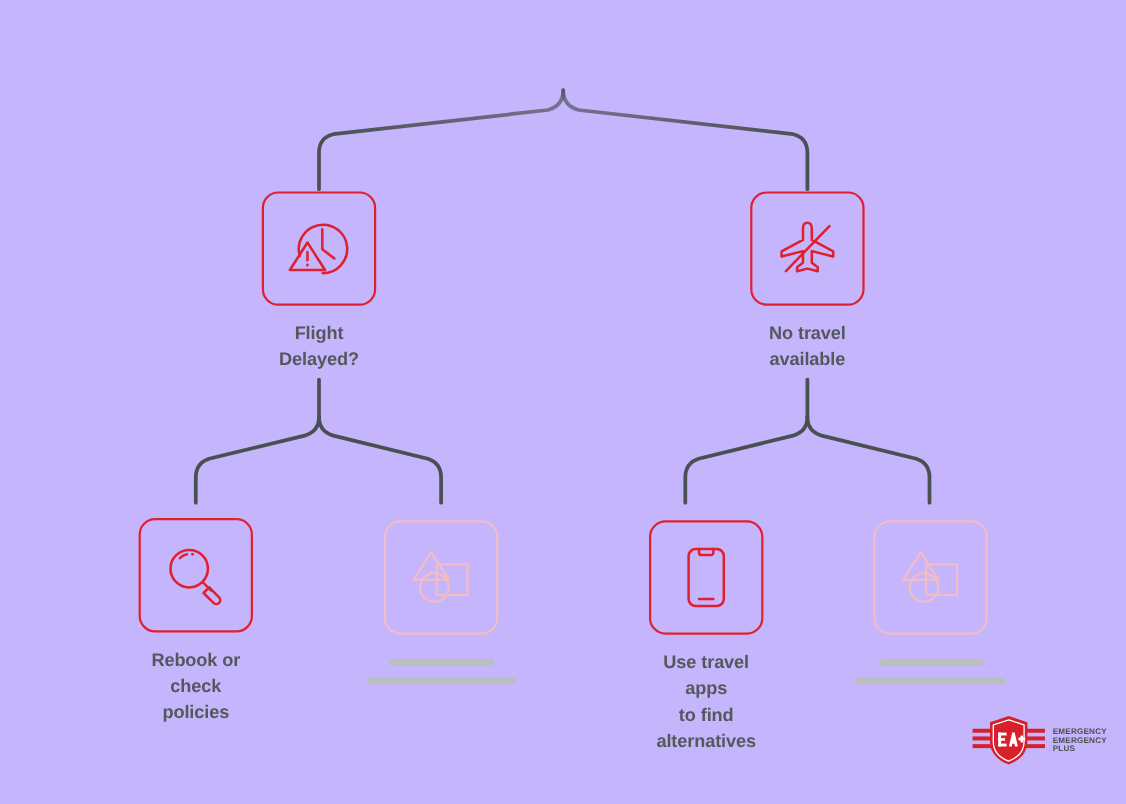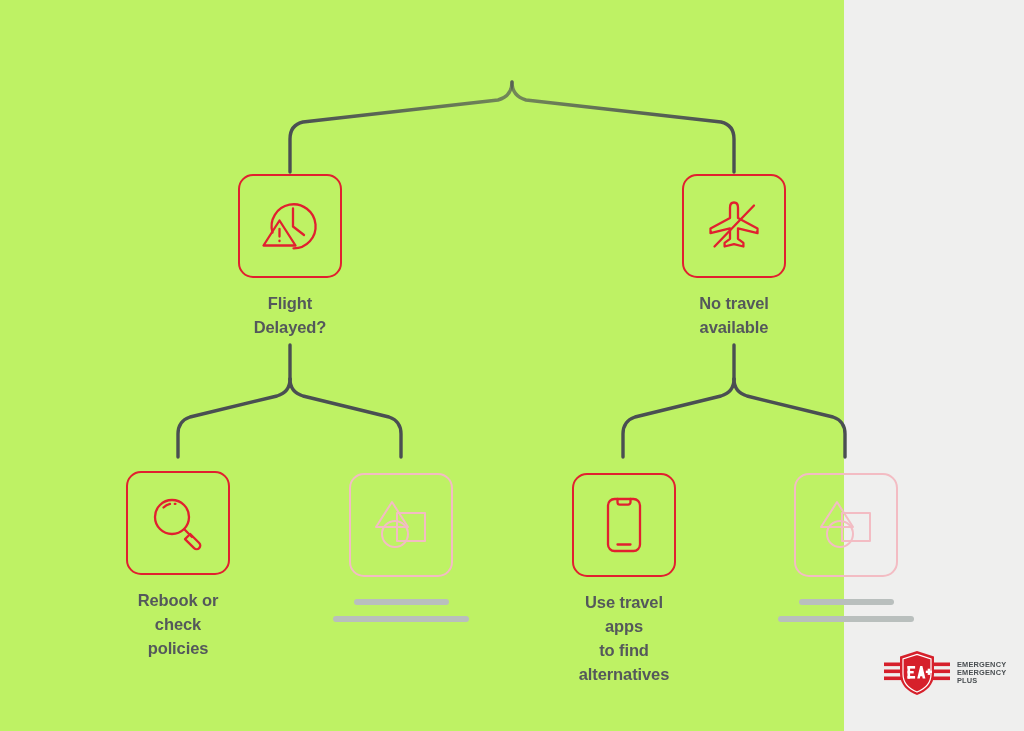--- a/index.html
+++ b/index.html
@@ -8,23 +8,23 @@
   }
   body {
     width: 1024px;
     height: 731px;
     background: #efefee;
     font-family: "Liberation Sans", sans-serif;
     overflow: hidden;
   }
   #stage {
     position: relative;
-    width: 844px;
+    width: 1024px;
     height: 731px;
-    background: #bef264;
+    background: #c4b5fd;
   }
   
   #connectors {
     position: absolute;
     left: 0;
     top: 0;
     width: 1024px;
     height: 731px;
     pointer-events: none;
   }
@@ -189,21 +189,21 @@
           <circle cx="25" cy="40" r="13"></circle>
         </svg>
       </span>
     </div>
     <div class="skeleton">
       <div class="bar short"></div>
       <div class="bar long"></div>
     </div>
   </div>
 
-  <div class="node" style="left:572px; top:473px; width:104px;">
+  <div class="node" style="left:590px; top:473px; width:104px;">
     <div class="card">
       <span>
         <svg width="62" height="62" viewBox="0 0 62 62" xmlns="http://www.w3.org/2000/svg" fill="none" stroke="#e1202f" stroke-width="2.3" stroke-linecap="round" stroke-linejoin="round">
           <rect x="15" y="5" width="32" height="52" rx="6.5"></rect>
           <path d="M24.5 5 L24.5 8.2 a2.4 2.4 0 0 0 2.4 2.4 l8.2 0 a2.4 2.4 0 0 0 2.4 -2.4 L37.5 5"></path>
           <path d="M24.5 50.5 L37.5 50.5"></path>
         </svg>
       </span>
     </div>
     <div class="node-label">Use travel apps

